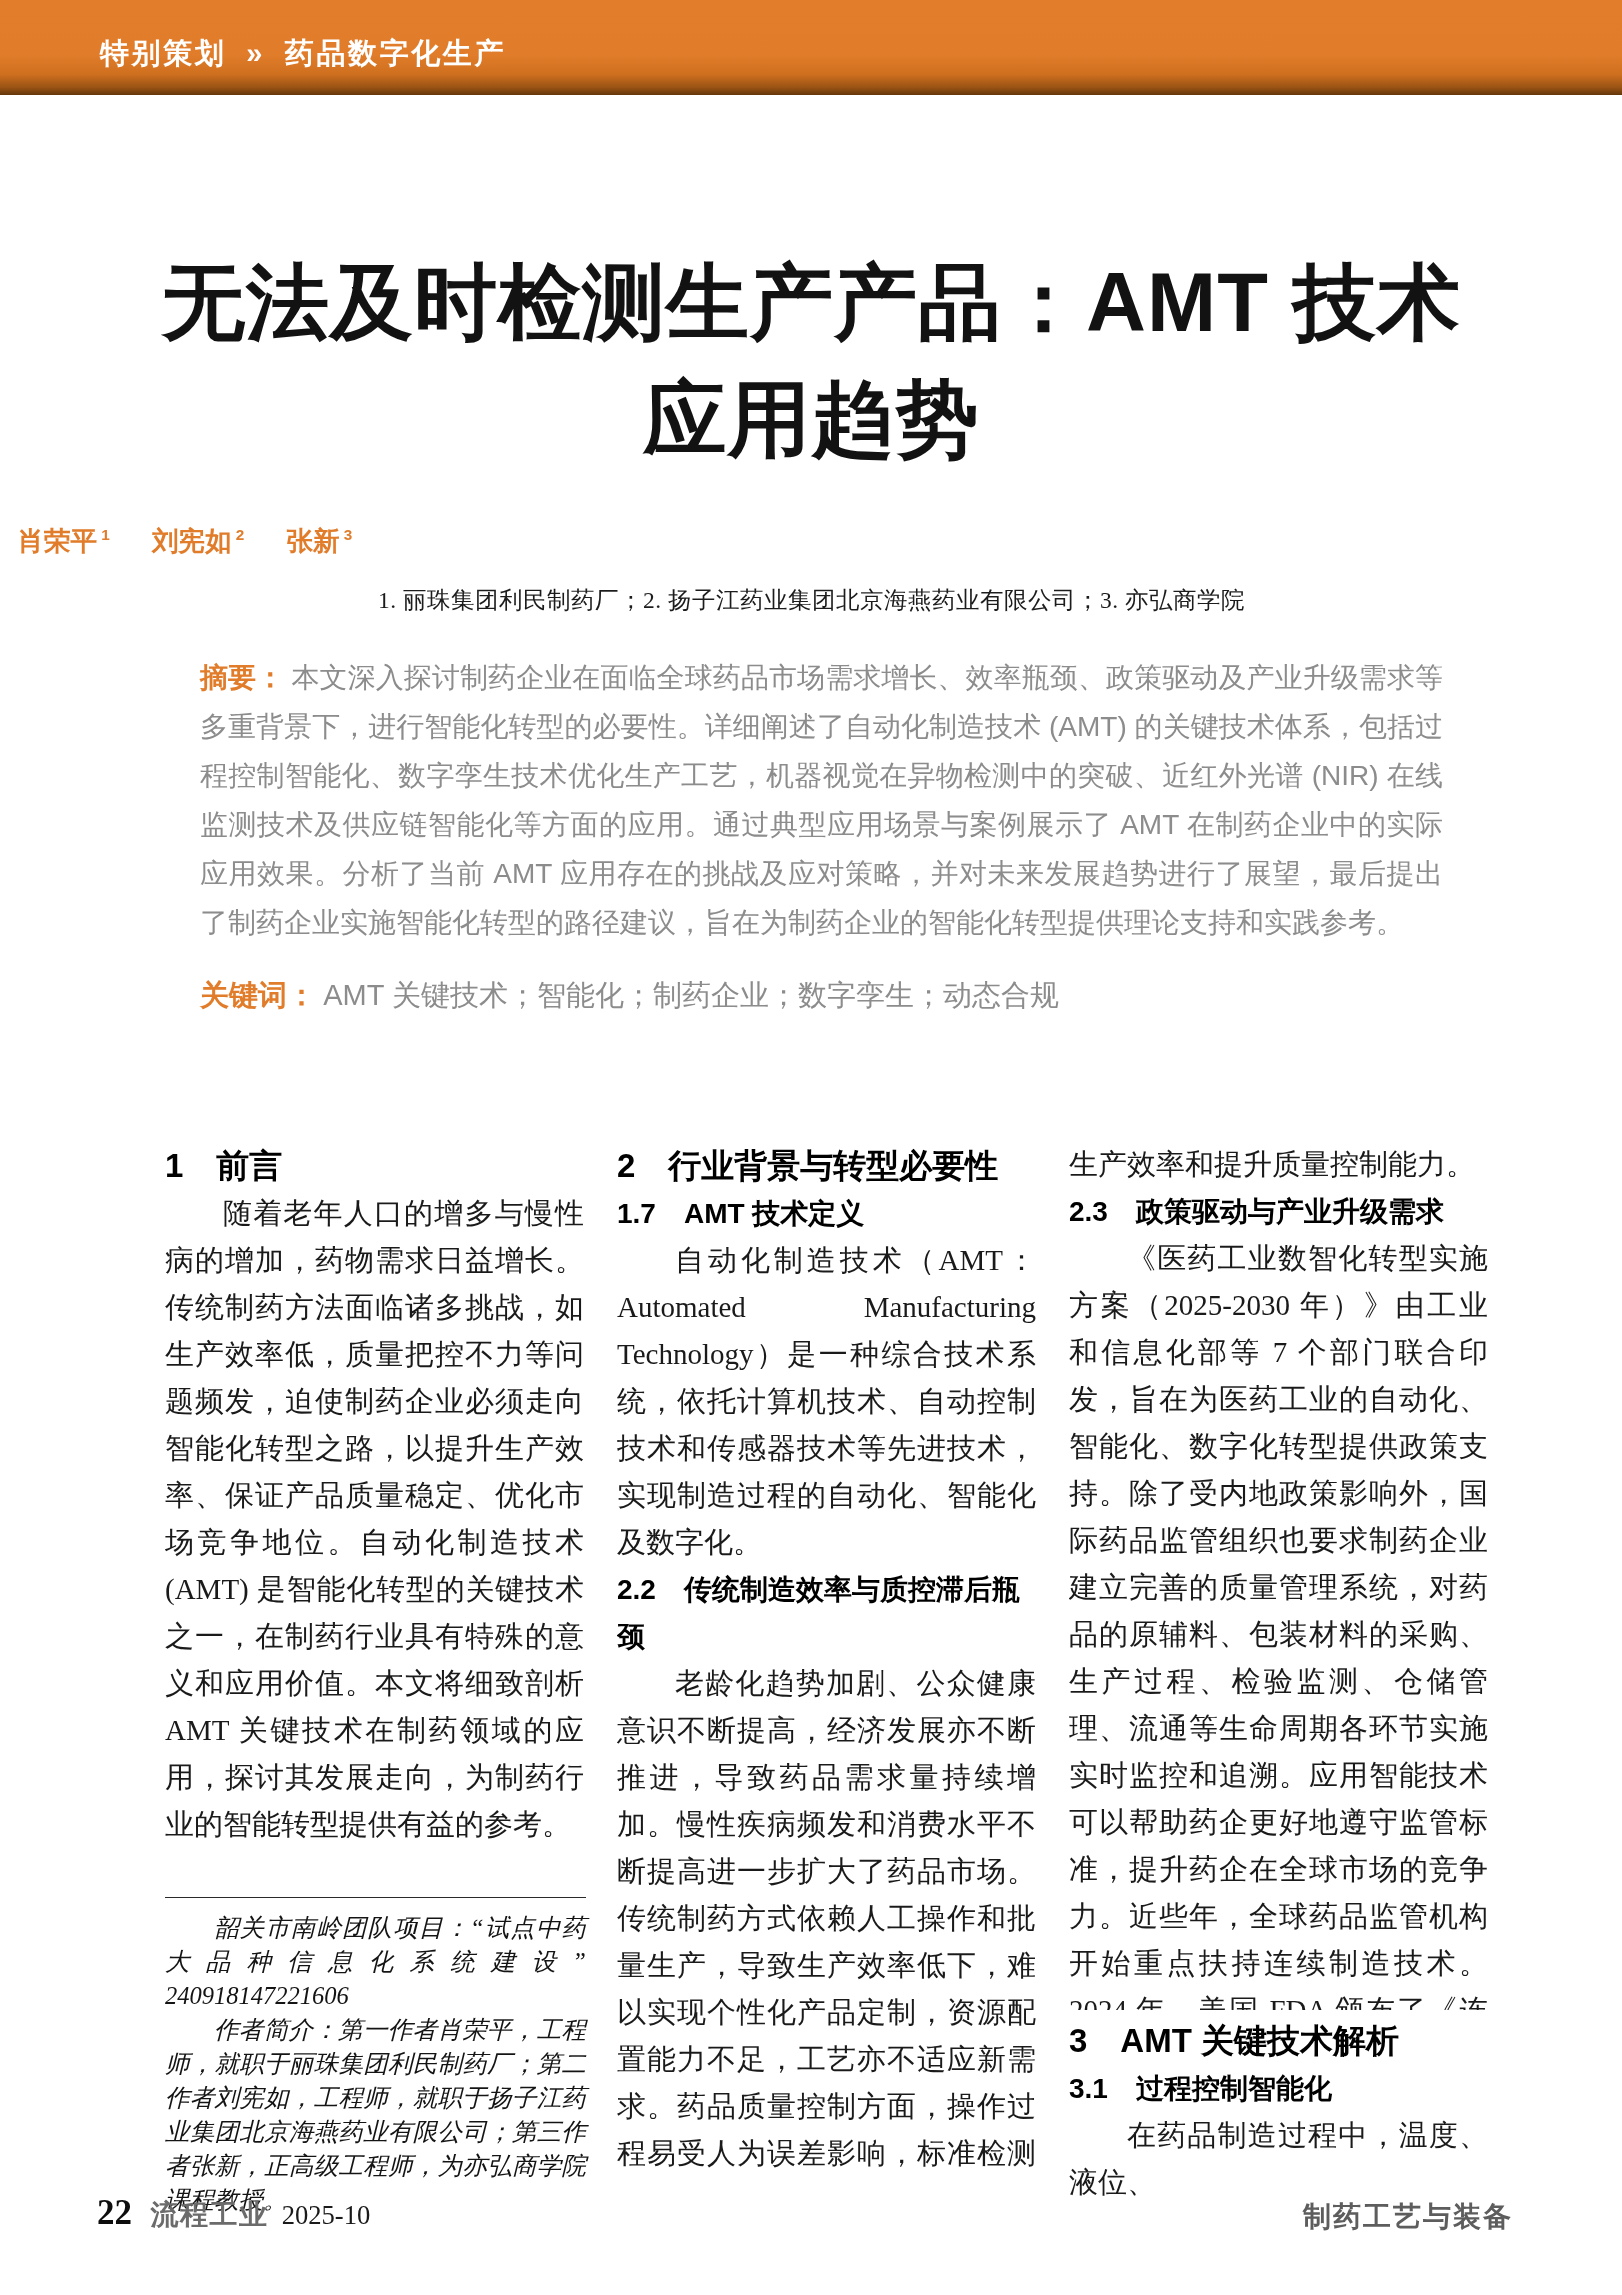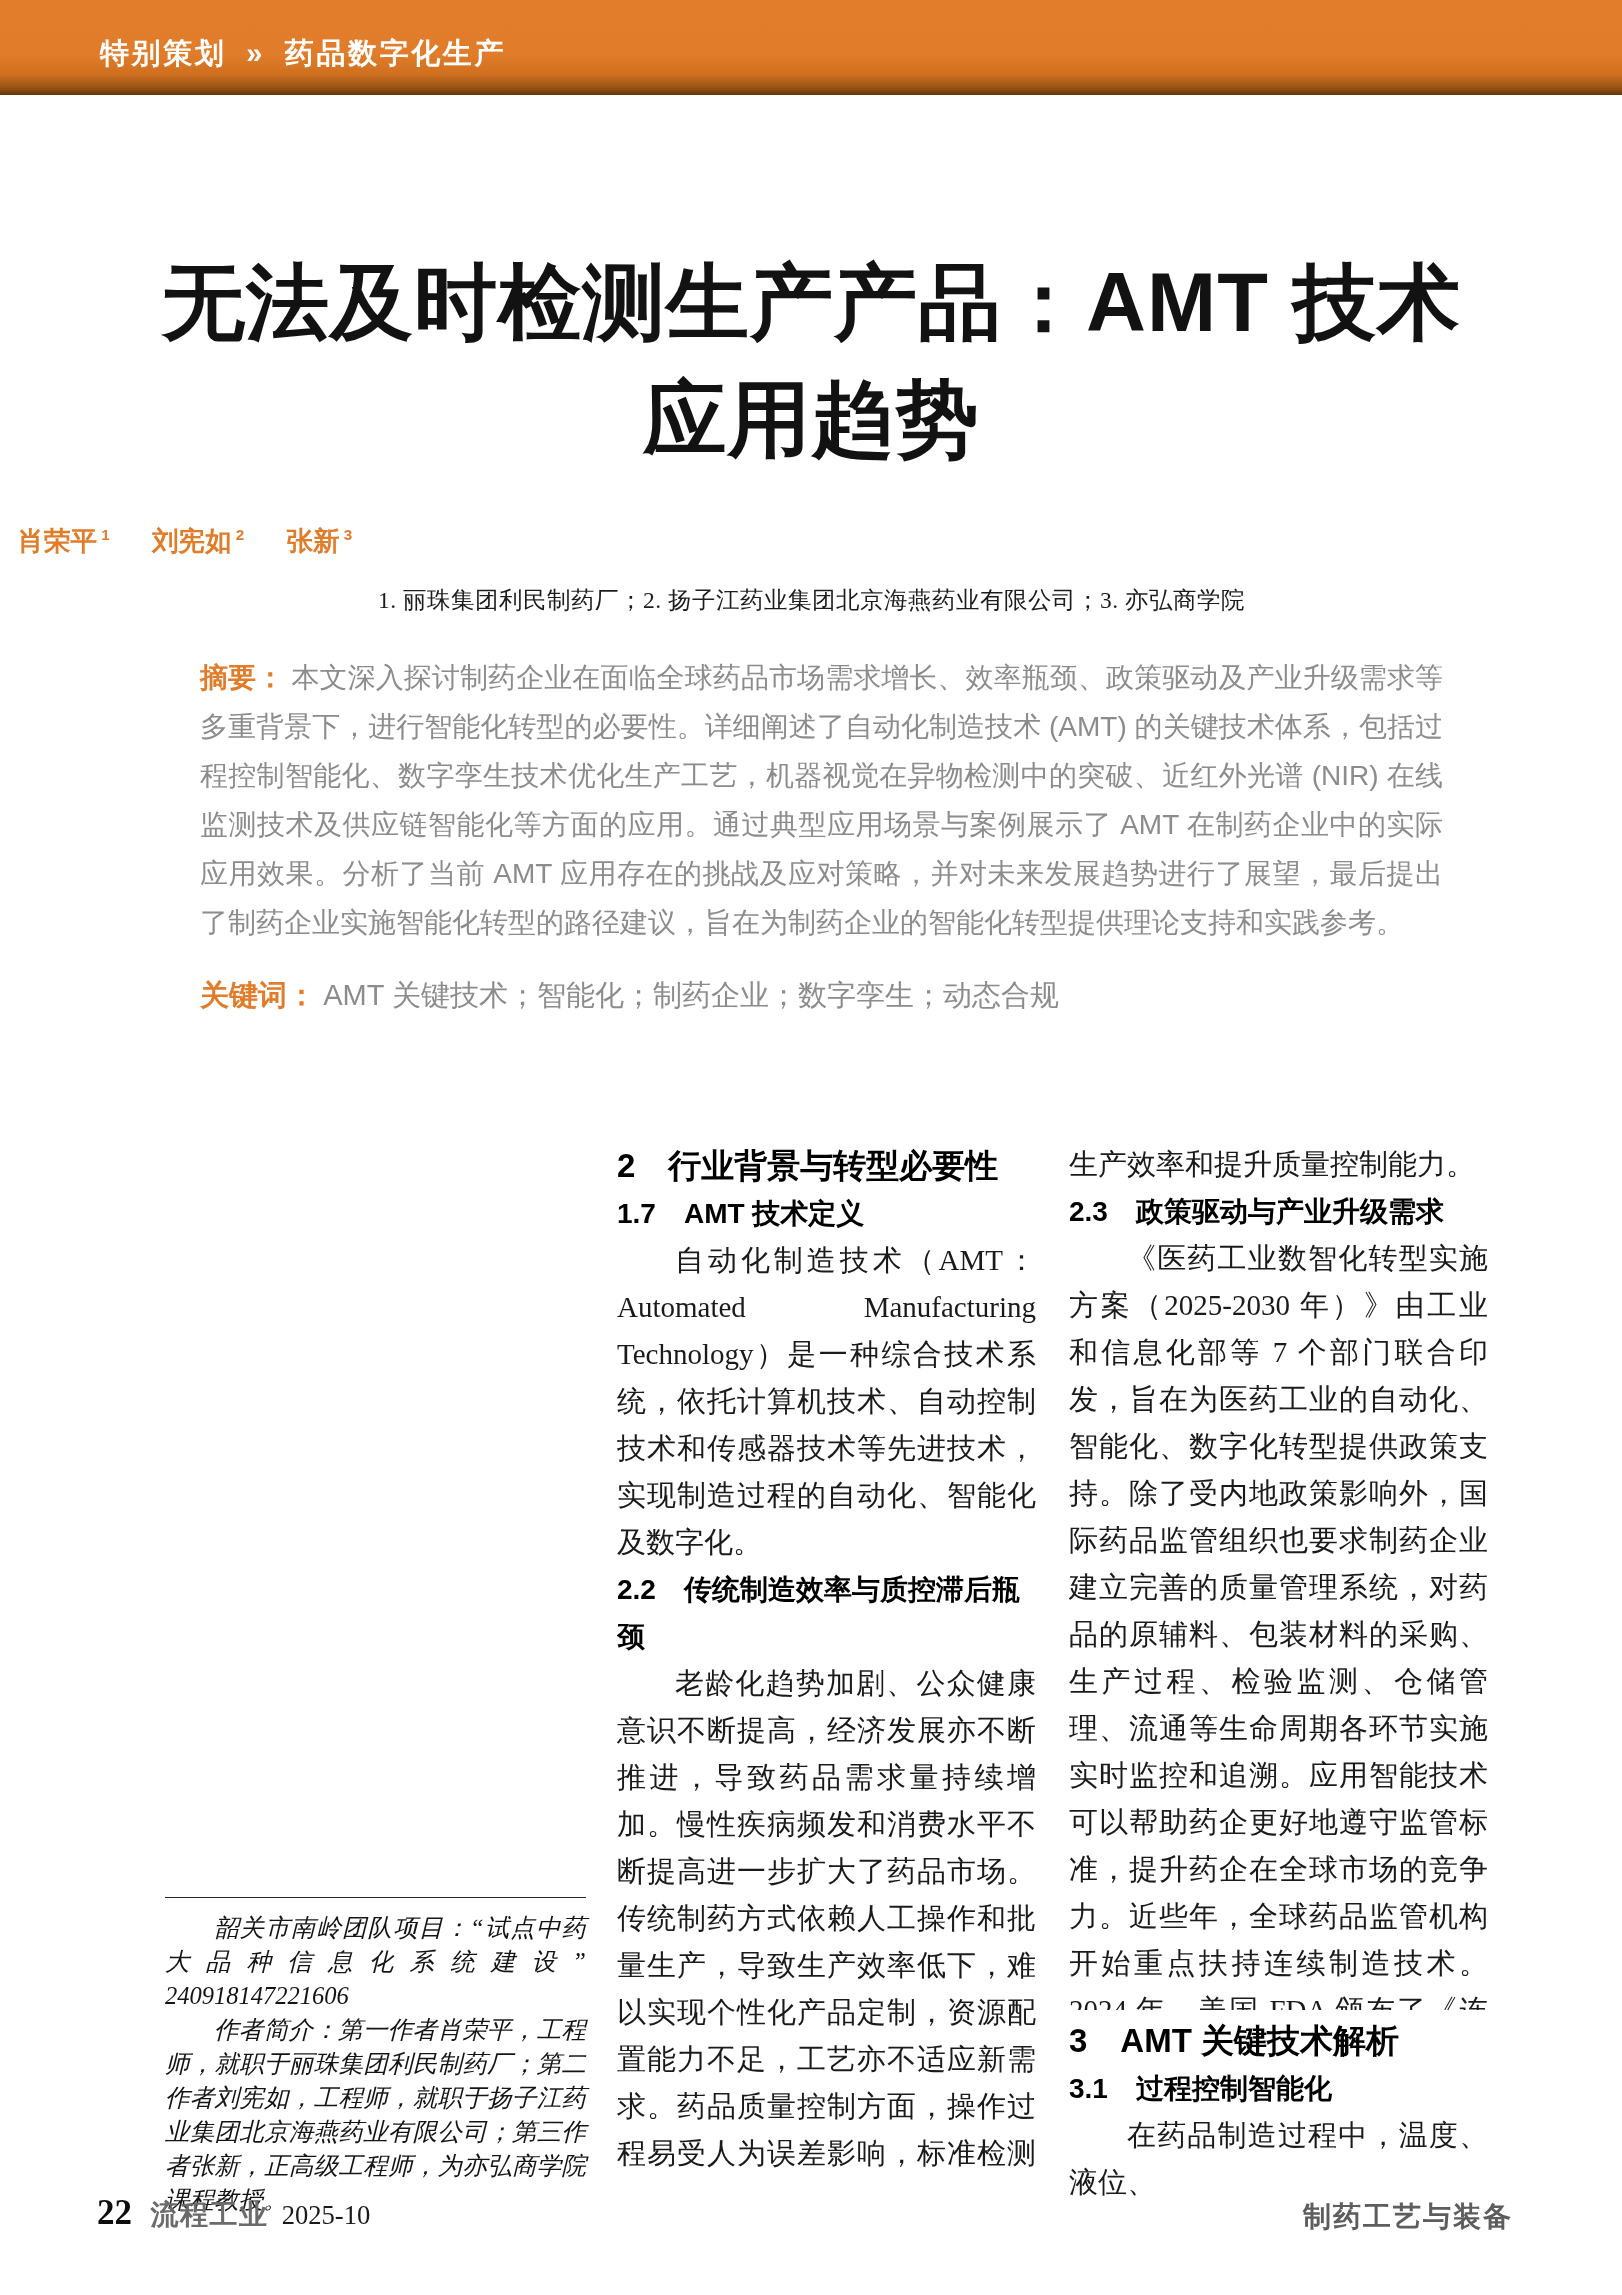--- a/index.html
+++ b/index.html
@@ -118,20 +118,24 @@
   <div class="affiliations">1. 丽珠集团利民制药厂；2. 扬子江药业集团北京海燕药业有限公司；3. 亦弘商学院</div>
 
   <div class="abstract">
     <span class="orange-label">摘要：</span><span>本文深入探讨制药企业在面临全球药品市场需求增长、效率瓶颈、政策驱动及产业升级需求等多重背景下，进行智能化转型的必要性。详细阐述了自动化制造技术 (AMT) 的关键技术体系，包括过程控制智能化、数字孪生技术优化生产工艺，机器视觉在异物检测中的突破、近红外光谱 (NIR) 在线监测技术及供应链智能化等方面的应用。通过典型应用场景与案例展示了 AMT 在制药企业中的实际应用效果。分析了当前 AMT 应用存在的挑战及应对策略，并对未来发展趋势进行了展望，最后提出了制药企业实施智能化转型的路径建议，旨在为制药企业的智能化转型提供理论支持和实践参考。</span>
   </div>
 
   <div class="keywords">
     <span class="orange-label">关键词：</span><span>AMT 关键技术；智能化；制药企业；数字孪生；动态合规</span>
   </div>
 
+  <section class="col col1">
+    <h2 class="h1">1　前言</h2>
+    <p class="body indent">随着老年人口的增多与慢性病的增加，药物需求日益增长。传统制药方法面临诸多挑战，如生产效率低，质量把控不力等问题频发，迫使制药企业必须走向智能化转型之路，以提升生产效率、保证产品质量稳定、优化市场竞争地位。自动化制造技术 (AMT) 是智能化转型的关键技术之一，在制药行业具有特殊的意义和应用价值。本文将细致剖析 AMT 关键技术在制药领域的应用，探讨其发展走向，为制药行业的智能转型提供有益的参考。</p>
+  </section>
 
   <div class="footnote">
     <div class="fn-rule"></div>
     <p>韶关市南岭团队项目：“试点中药大品种信息化系统建设” 240918147221606</p>
     <p>作者简介：第一作者肖荣平，工程师，就职于丽珠集团利民制药厂；第二作者刘宪如，工程师，就职于扬子江药业集团北京海燕药业有限公司；第三作者张新，正高级工程师，为亦弘商学院课程教授。</p>
   </div>
 
   <section class="col col2">
     <h2 class="h1">2　行业背景与转型必要性</h2>
     <h3 class="h2">1.7　AMT 技术定义</h3>

